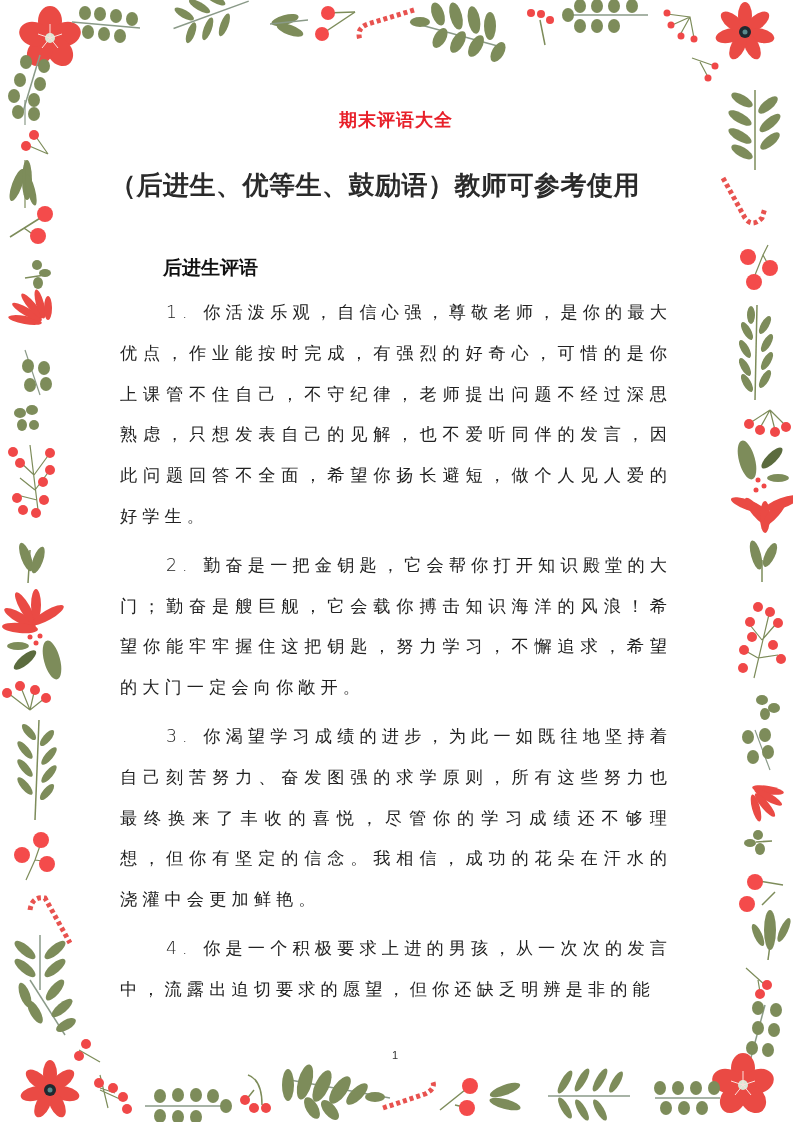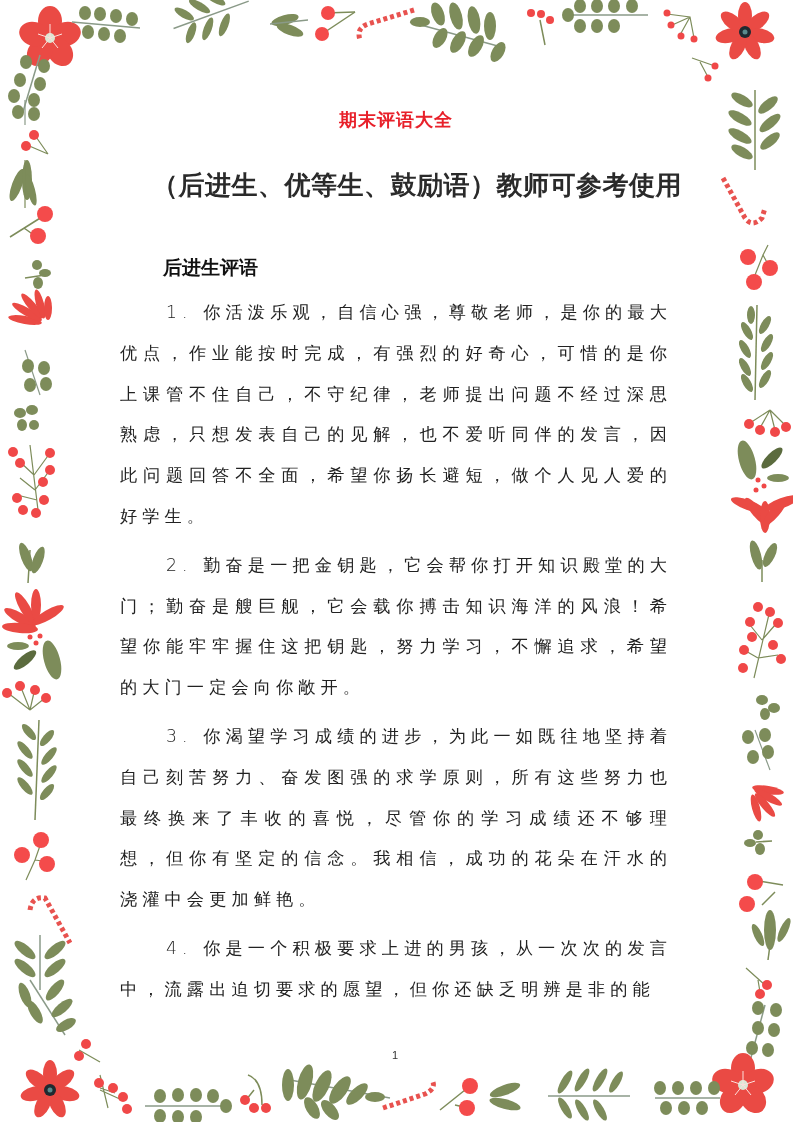--- a/index.html
+++ b/index.html
@@ -9,21 +9,21 @@
     font-family: "DejaVu Serif", "Liberation Serif", serif;
   }
   .border-layer { position: absolute; left: 0; top: 0; width: 793px; height: 1122px; pointer-events: none; }
   .page-content { position: absolute; left: 120px; top: 0; width: 552px; }
   .title {
     position: absolute; left: 0; top: 96px; width: 552px; text-align: center;
     color: #e8202a; font-size: 18px; letter-spacing: 1px;
     font-family: "DejaVu Serif", "Liberation Serif", serif;
   }
   .subtitle {
-    position: absolute; left: -10px; top: 146px; width: 572px; text-align: right;
+    position: absolute; left: -10px; top: 146px; width: 572px; text-align: left;
     color: #2a2a2a; font-size: 26px; font-weight: bold; letter-spacing: 0.5px;
     font-family: Liberation Sans, sans-serif;
   }
   .section-heading {
     position: absolute; left: 43px; top: 236px;
     color: #111; font-size: 19px; font-weight: bold;
     font-family: Liberation Sans, sans-serif;
   }
   .paragraphs { position: absolute; left: 0; top: 292px; width: 552px; }
   .para {

